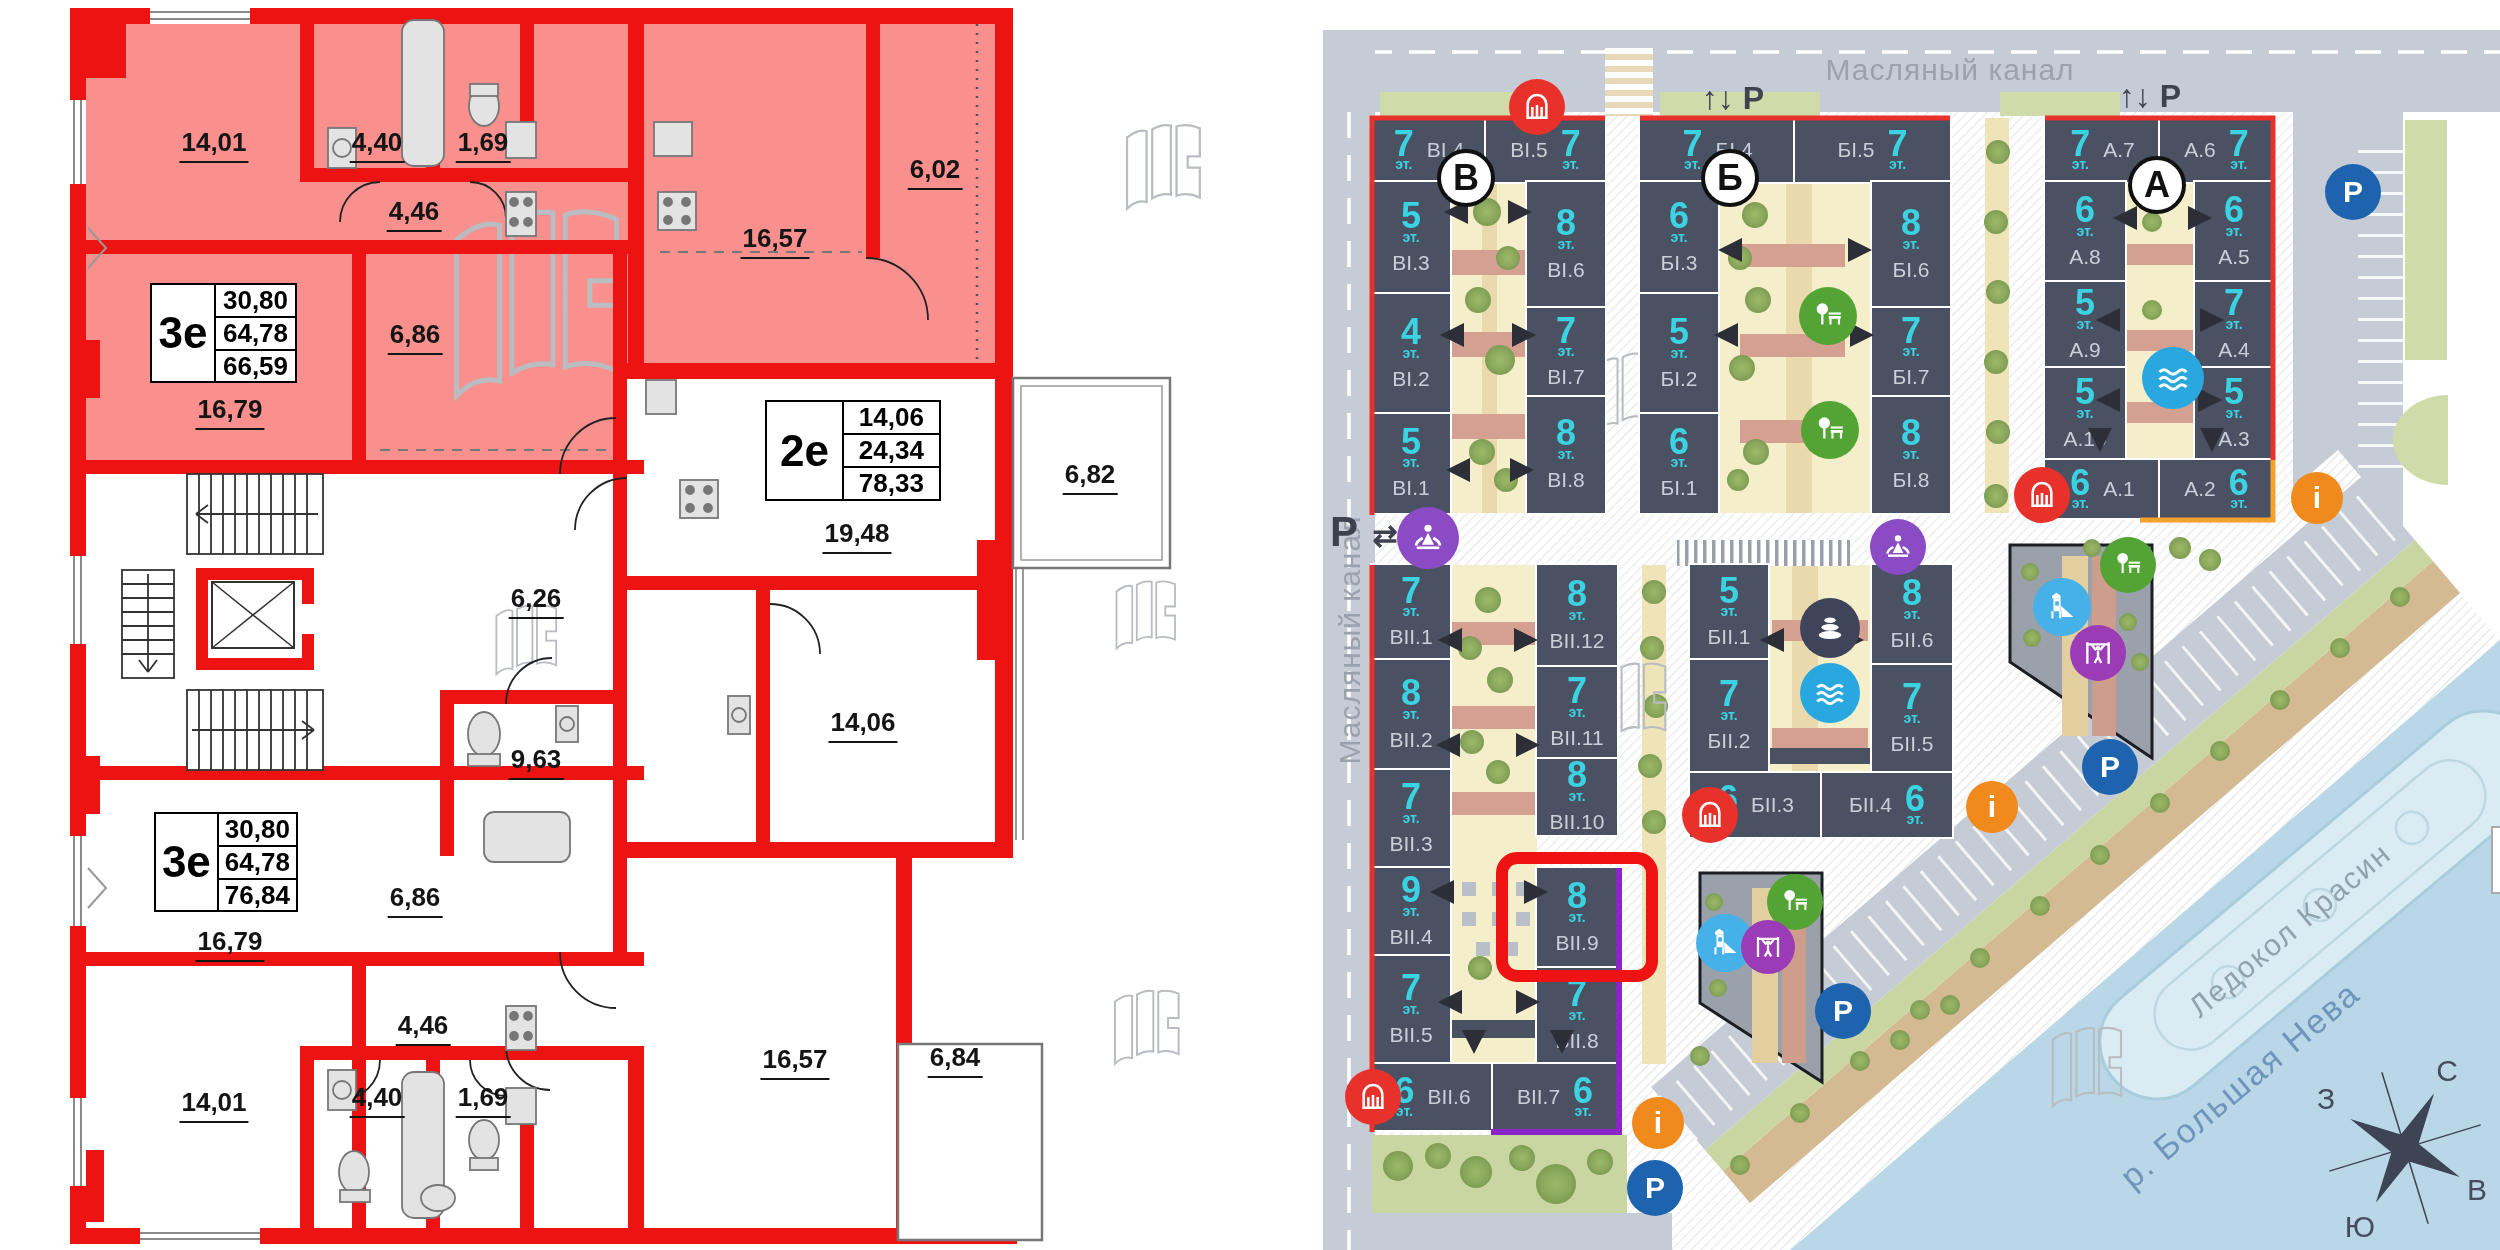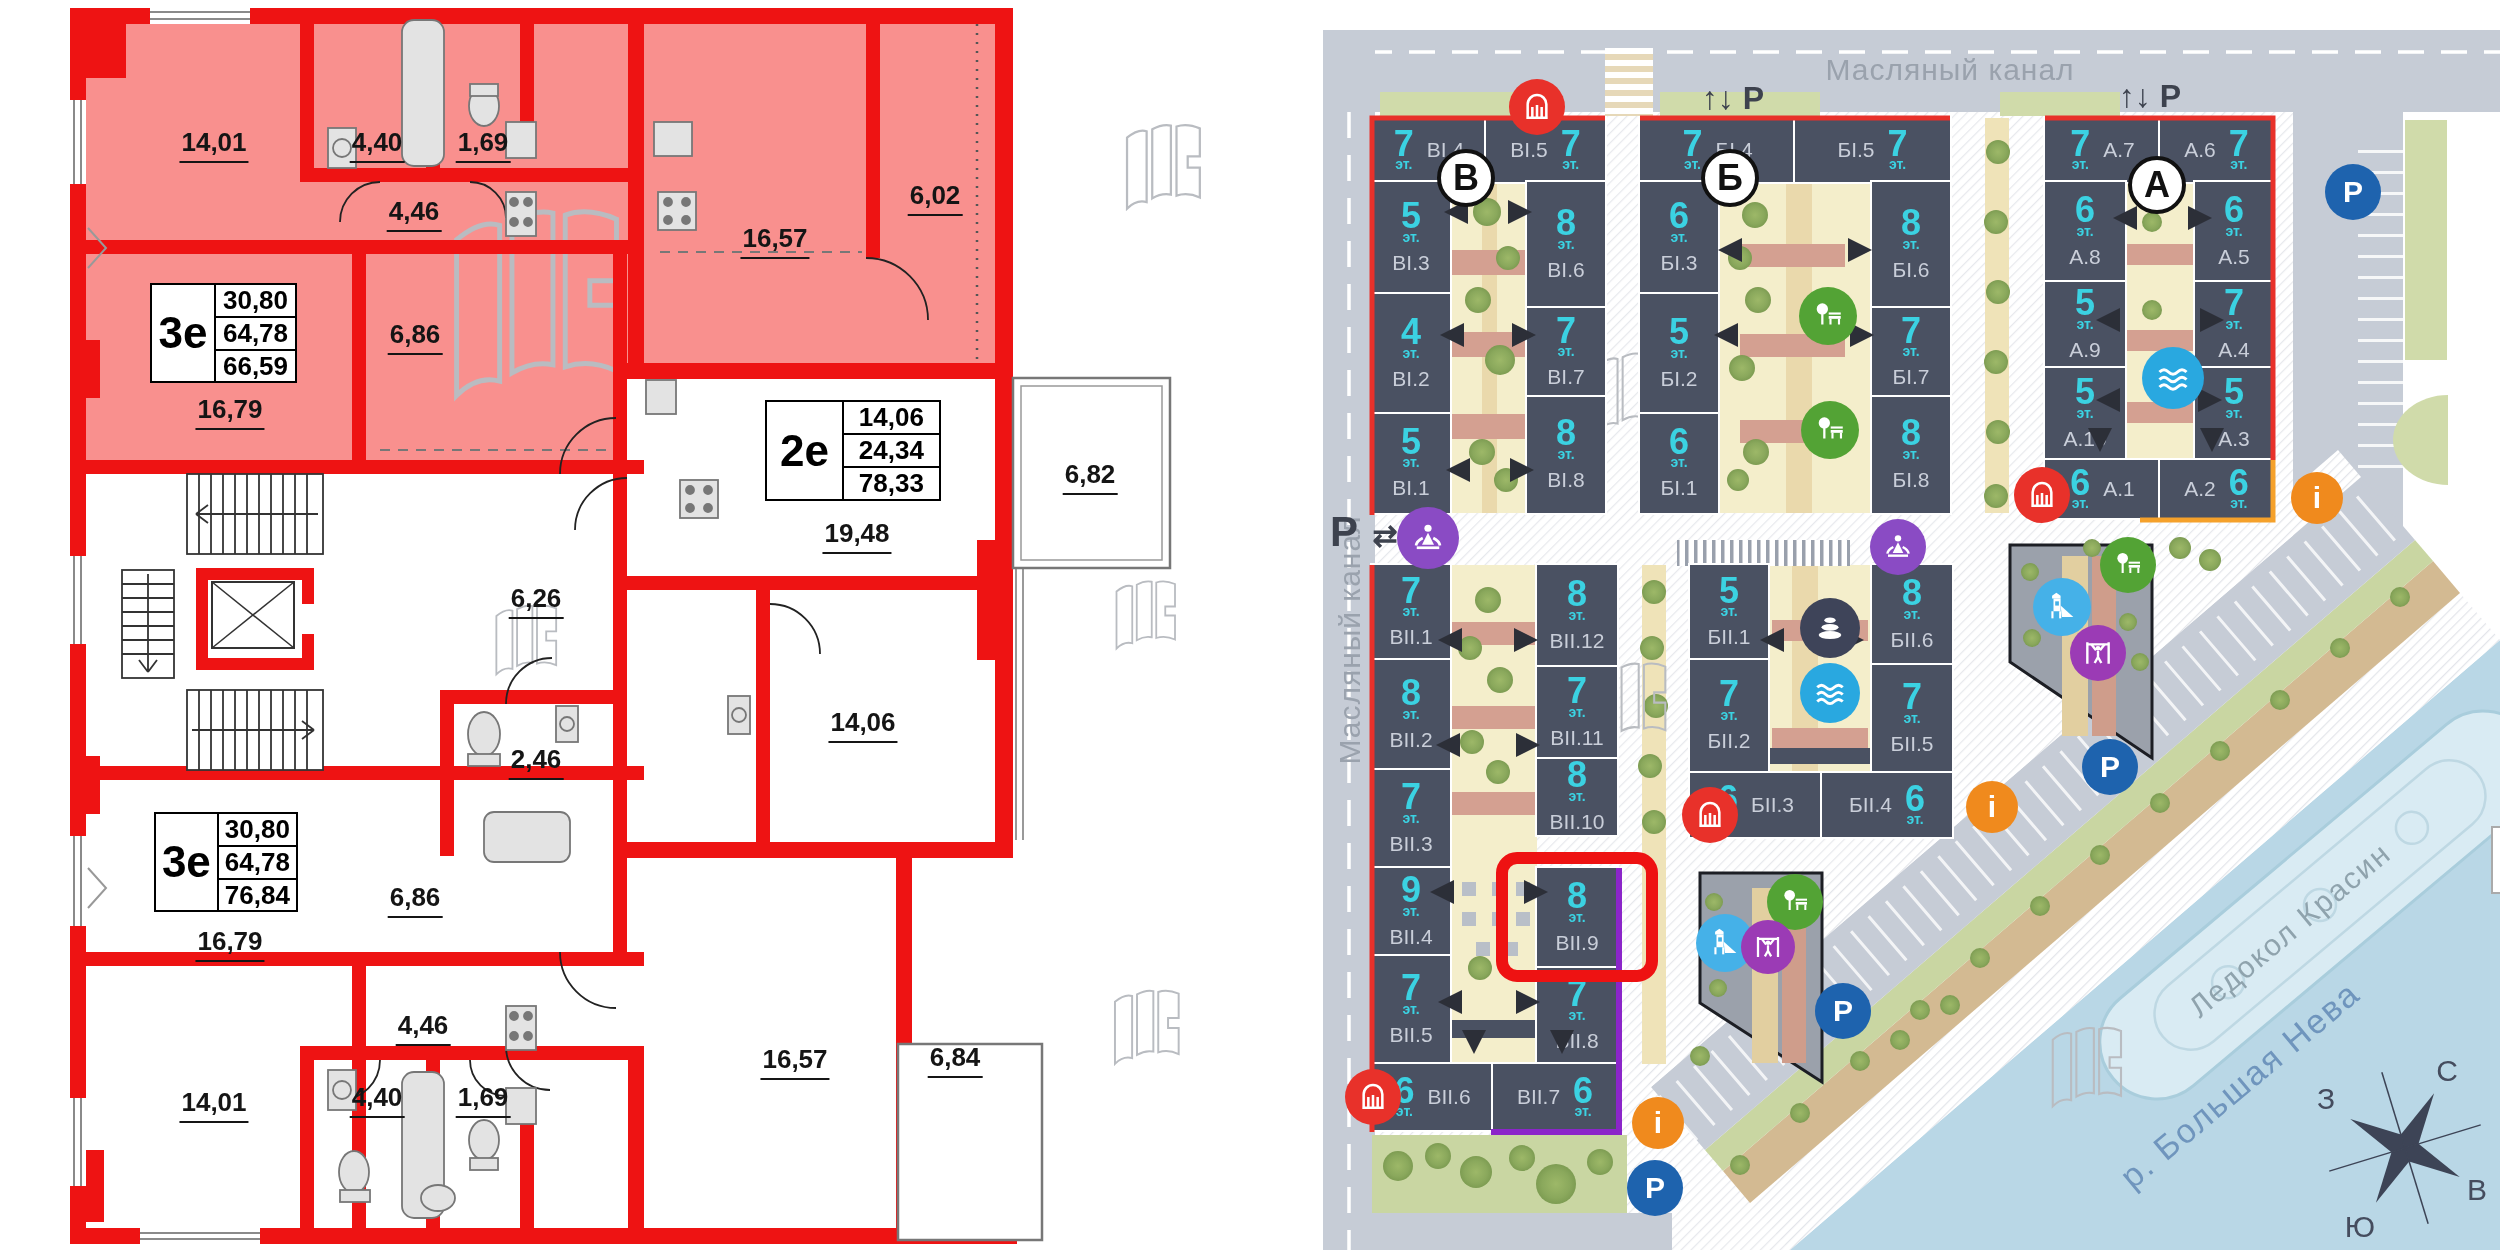--- a/index.html
+++ b/index.html
@@ -801,27 +801,27 @@
           <line x1="1840" y1="640" x2="1858" y2="640"></line>
     </g>
   </g>
 </svg>
 
 <span class="rl" style="left:214px;top:145px">14,01</span>
 <span class="rl" style="left:377px;top:145px">4,40</span>
 <span class="rl" style="left:483px;top:145px">1,69</span>
 <span class="rl" style="left:414px;top:214px">4,46</span>
 <span class="rl" style="left:775px;top:241px">16,57</span>
-<span class="rl" style="left:935px;top:198px">6,02</span>
+<span class="rl" style="left:935px;top:172px">6,02</span>
 <span class="rl" style="left:230px;top:412px">16,79</span>
 <span class="rl" style="left:415px;top:337px">6,86</span>
 <span class="rl" style="left:536px;top:601px">6,26</span>
 <span class="rl" style="left:857px;top:536px">19,48</span>
 <span class="rl" style="left:1090px;top:477px">6,82</span>
-<span class="rl" style="left:536px;top:762px">2,46</span>
+<span class="rl" style="left:536px;top:762px">9,63</span>
 <span class="rl" style="left:863px;top:725px">14,06</span>
 <span class="rl" style="left:230px;top:944px">16,79</span>
 <span class="rl" style="left:415px;top:900px">6,86</span>
 <span class="rl" style="left:423px;top:1028px">4,46</span>
 <span class="rl" style="left:214px;top:1105px">14,01</span>
 <span class="rl" style="left:377px;top:1100px">4,40</span>
 <span class="rl" style="left:483px;top:1100px">1,69</span>
 <span class="rl" style="left:795px;top:1062px">16,57</span>
 <span class="rl" style="left:955px;top:1060px">6,84</span>
 

